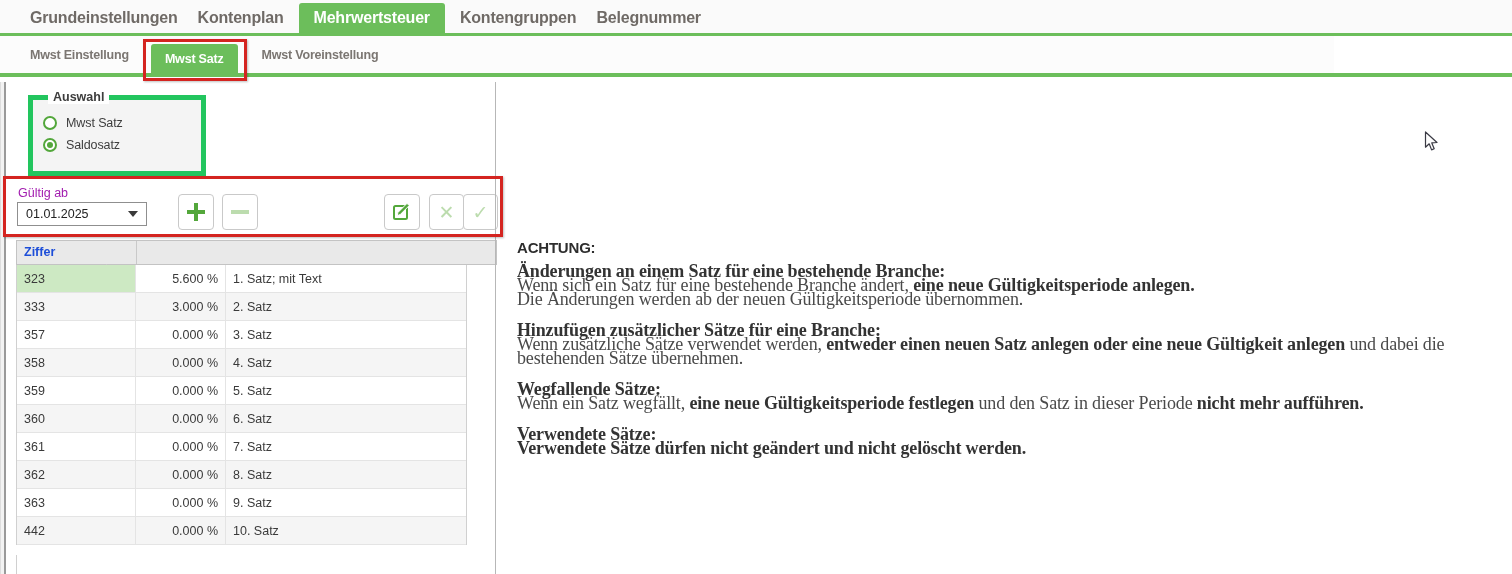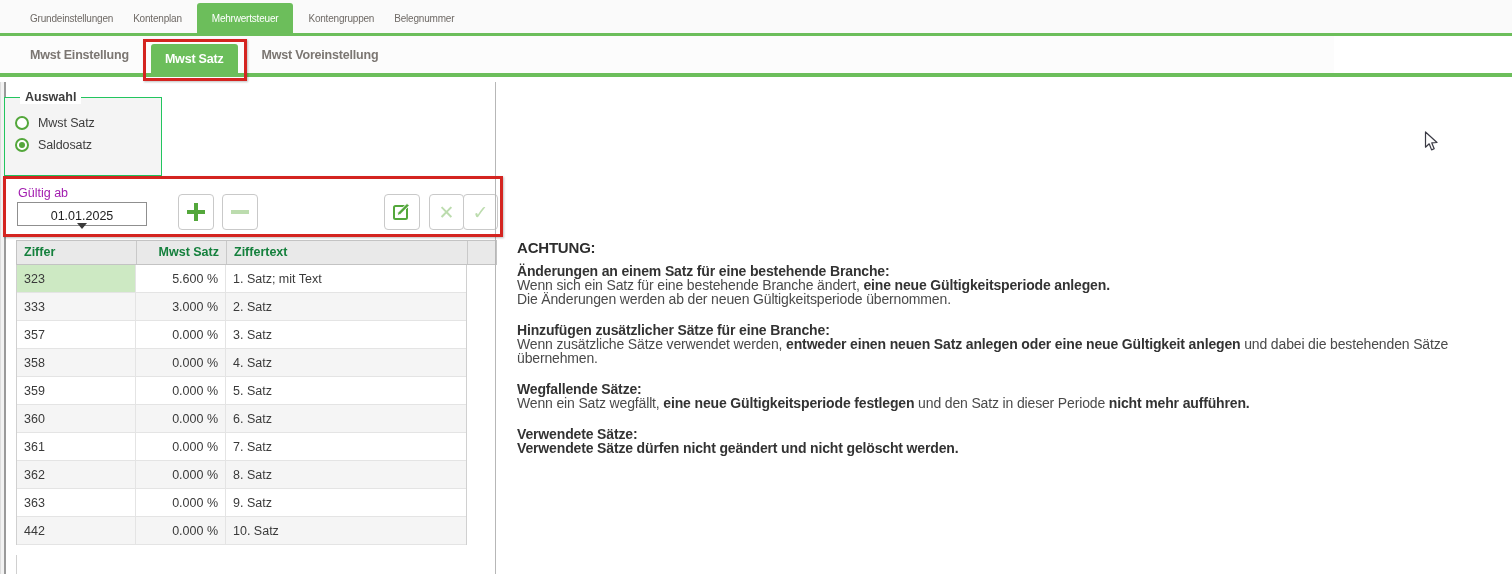--- a/index.html
+++ b/index.html
@@ -15,88 +15,88 @@
   html,body{width:1512px;height:574px;}
   body{
     position:relative;overflow:hidden;background:#fff;
     font-family:"Liberation Sans","DejaVu Sans",sans-serif;
     -webkit-font-smoothing:antialiased;
   }
   
   .topbar{position:absolute;left:0;top:0;width:1512px;height:33px;background:#fafafa;
     display:flex;align-items:stretch;padding-left:20px;}
   .tab1{display:flex;align-items:center;padding:0 10px;margin-top:3px;
-    font-size:10px;font-weight:normal;color:#6f6a66;letter-spacing:-0.2px;cursor:default;}
+    font-size:16px;font-weight:bold;color:#6f6a66;letter-spacing:-0.2px;cursor:default;}
   .tab1.active{background:var(--accent);color:#fff;border-radius:3px 3px 0 0;padding:0 15px;margin:3px 5px 0 5px;}
   .greenline1{position:absolute;left:0;top:33px;width:1512px;height:3px;background:var(--accent);}
   
   .tabbar2{position:absolute;left:0;top:36px;width:1334px;height:37px;background:#fcfcfc;
     display:flex;align-items:stretch;padding-left:20px;}
   .tab2{display:flex;align-items:center;padding:0 10px;
     font-size:12.5px;font-weight:bold;color:#7b7672;letter-spacing:-0.2px;cursor:default;}
   .tab2.active{background:var(--accent);color:#fff;border-radius:3px 3px 0 0;
     margin:8px 14px 0 12px;padding:0 14px;position:relative;}
   .greenline2{position:absolute;left:0;top:73px;width:1512px;height:4px;background:var(--accent);}
   .annotation-box{position:absolute;border:3px solid var(--annotation-red);pointer-events:none;z-index:40;
     box-shadow:1px 1px 2px rgba(0,0,0,0.25);}
   .tab-annotation{inset:-5px -9px -8px -8px;}
   
   .left-strip{position:absolute;left:0;top:82px;width:6px;height:492px;background:#f3f3f3;
     border-left:1px solid #ddd;border-right:2px solid #9a9a9a;}
   
-  .sel-fieldset{position:absolute;left:4px;top:90px;width:158px;height:86px;
-    border:1px solid #22c55e;background:#f4f4f4;padding:4px 10px;}
+  .sel-fieldset{position:absolute;left:28px;top:90px;width:178px;height:86px;
+    border:5px solid #22c55e;background:#f4f4f4;padding:4px 10px;}
   .sel-fieldset legend{font-size:12.5px;font-weight:bold;color:#3d3d3d;padding:0 5px;margin-left:5px;background:#fff;}
   .radio-row{display:flex;align-items:center;gap:9px;margin-top:8px;cursor:default;}
   .radio{width:14px;height:14px;border:2px solid var(--icon-green);border-radius:50%;background:#fff;position:relative;flex:0 0 auto;}
   .radio.checked::after{content:"";position:absolute;inset:2px;border-radius:50%;background:var(--icon-green);}
   .radio-label{font-size:12.5px;color:#3d3d3d;letter-spacing:-0.1px;}
   
   .toolbar-annotation{left:3px;top:176px;width:500px;height:61px;}
   .validfrom-label{position:absolute;left:18px;top:186px;font-size:12.5px;color:#a21caf;}
   .combo{position:absolute;left:17px;top:202px;width:130px;height:24px;background:#fff;
     border:1px solid #8f8f8f;display:flex;align-items:center;justify-content:space-between;
-    padding:6px 8px;font-size:12.5px;color:#222;cursor:default;flex-direction:column;}
+    padding:0 8px;font-size:12.5px;color:#222;cursor:default;}
   .combo-caret{width:0;height:0;border-left:5px solid transparent;border-right:5px solid transparent;
     border-top:6px solid #3a3a3a;}
   .tbtn{position:absolute;top:194px;height:36px;background:#fff;border:1px solid #c9c9c9;border-radius:4px;
     display:flex;align-items:center;justify-content:center;cursor:default;}
   .btn-add{left:178px;width:36px;}
   .btn-remove{left:222px;width:36px;}
   .btn-edit{left:384px;width:36px;}
   .btn-cancel{left:429px;width:35px;}
   .btn-confirm{left:463px;width:35px;}
   .icon-plus{position:relative;width:18px;height:18px;}
   .icon-plus::before{content:"";position:absolute;left:7px;top:0;width:4px;height:18px;background:var(--icon-green);}
   .icon-plus::after{content:"";position:absolute;left:0;top:7px;width:18px;height:4px;background:var(--icon-green);}
   .icon-minus{width:18px;height:4px;background:var(--icon-disabled);}
   .glyph-disabled{font-size:19px;font-weight:bold;color:var(--icon-disabled);line-height:1;}
   
   .thead{position:absolute;left:16px;top:240px;width:481px;height:25px;background:var(--header-bg);
-    border:1px solid #c3c3c3;display:flex;font-size:12.5px;font-weight:bold;color:#15803d;}
+    border:1px solid #c3c3c3;display:flex;font-size:12.5px;font-weight:bold;color:#1d4ed8;flex-direction:column;}
   .hcell{line-height:23px;padding:0 7px;border-right:1px solid #c9c9c9;}
   .hc0{width:120px;}
   .hc1{width:90px;text-align:right;}
   .hc2{width:241px;}
   .hc3{flex:1;border-right:none;}
   .tbody{position:absolute;left:16px;top:265px;width:451px;
     border-left:1px solid #d0d0d0;border-right:1px solid #d0d0d0;}
   .trow{display:flex;height:28px;border-bottom:1px solid #e4e4e4;background:#fff;}
   .trow.alt{background:var(--alt-row);}
   .tcell{line-height:28px;padding:0 7px;font-size:12.5px;color:#3a3a3a;}
   .tc0{width:119px;border-right:1px solid #e4e4e4;}
   .tc1{width:90px;text-align:right;border-right:1px solid #e4e4e4;}
   .tc2{flex:1;}
   .tcell.sel{background:var(--sel-green);}
   .tbody-tail{position:absolute;left:16px;top:555px;width:1px;height:19px;background:#d0d0d0;}
   .splitter{position:absolute;left:495px;top:82px;width:1px;height:492px;background:#b7b7b7;}
   
   .notes{position:absolute;left:517px;top:239px;width:975px;color:#4a4a4a;}
   .notes-title{font-size:15px;font-weight:bold;color:#2d2d2d;margin-bottom:8px;letter-spacing:-0.2px;}
-  .note-p{font-size:14px;line-height:14px;margin-bottom:17px;letter-spacing:-0.15px;}
+  .note-p{font-size:18px;line-height:14px;margin-bottom:17px;letter-spacing:-0.15px;font-family:Liberation Serif, serif;}
   .note-h{font-weight:bold;color:#333;}
   .note-line .b{font-weight:bold;color:#333;}
   
   .cursor{position:absolute;left:1424px;top:131px;z-index:60;}
 </style>
 </head>
 <body>
 
 <div class="topbar">
   <div class="tab1">Grundeinstellungen</div>

